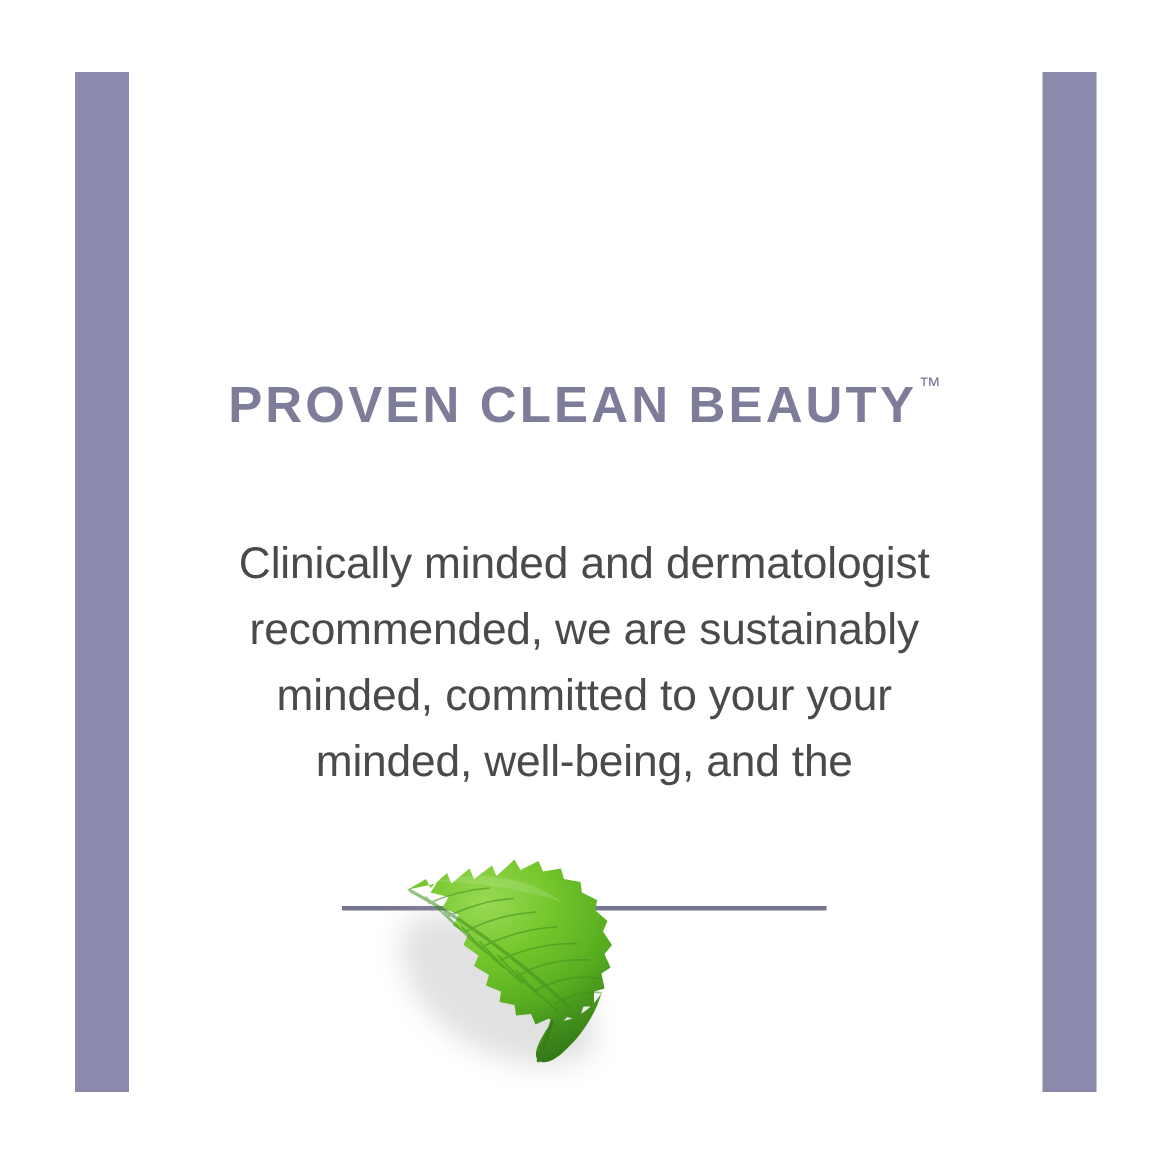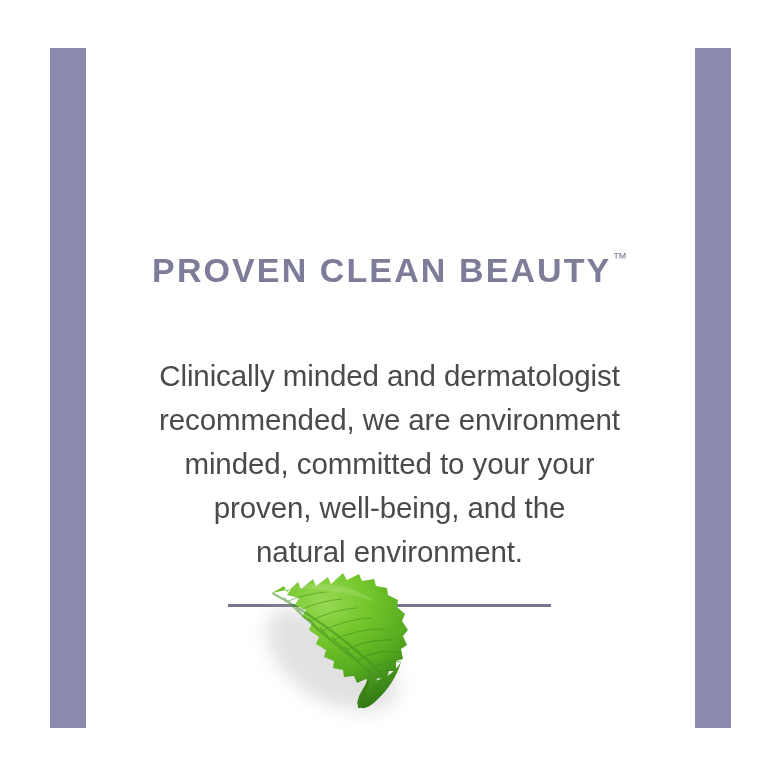--- a/index.html
+++ b/index.html
@@ -117,24 +117,23 @@
 
   <div class="side-bar left"></div>
   <div class="side-bar right"></div>
 
   <div class="content">
 
     <h1 class="headline"><span>PROVEN CLEAN BEAUTY</span><span class="tm">™</span></h1>
 
     <p class="body-copy">
       <span class="line">Clinically minded and dermatologist</span>
-      <span class="line">recommended, we are environment</span>
+      <span class="line">recommended, we are sustainably</span>
       <span class="line">minded, committed to your your</span>
-      <span class="line">proven, well-being, and the</span>
-      <span class="line">natural environment.</span>
+      <span class="line">minded, well-being, and the</span>
     </p>
 
     <div class="divider">
 
       <div class="divider-rule"></div>
 
       <div class="leaf-figure">
         <svg width="200" height="180" viewBox="0 0 200 180" xmlns="http://www.w3.org/2000/svg">
           <defs>
             <radialGradient id="leafGrad" cx="38%" cy="26%" r="86%">

